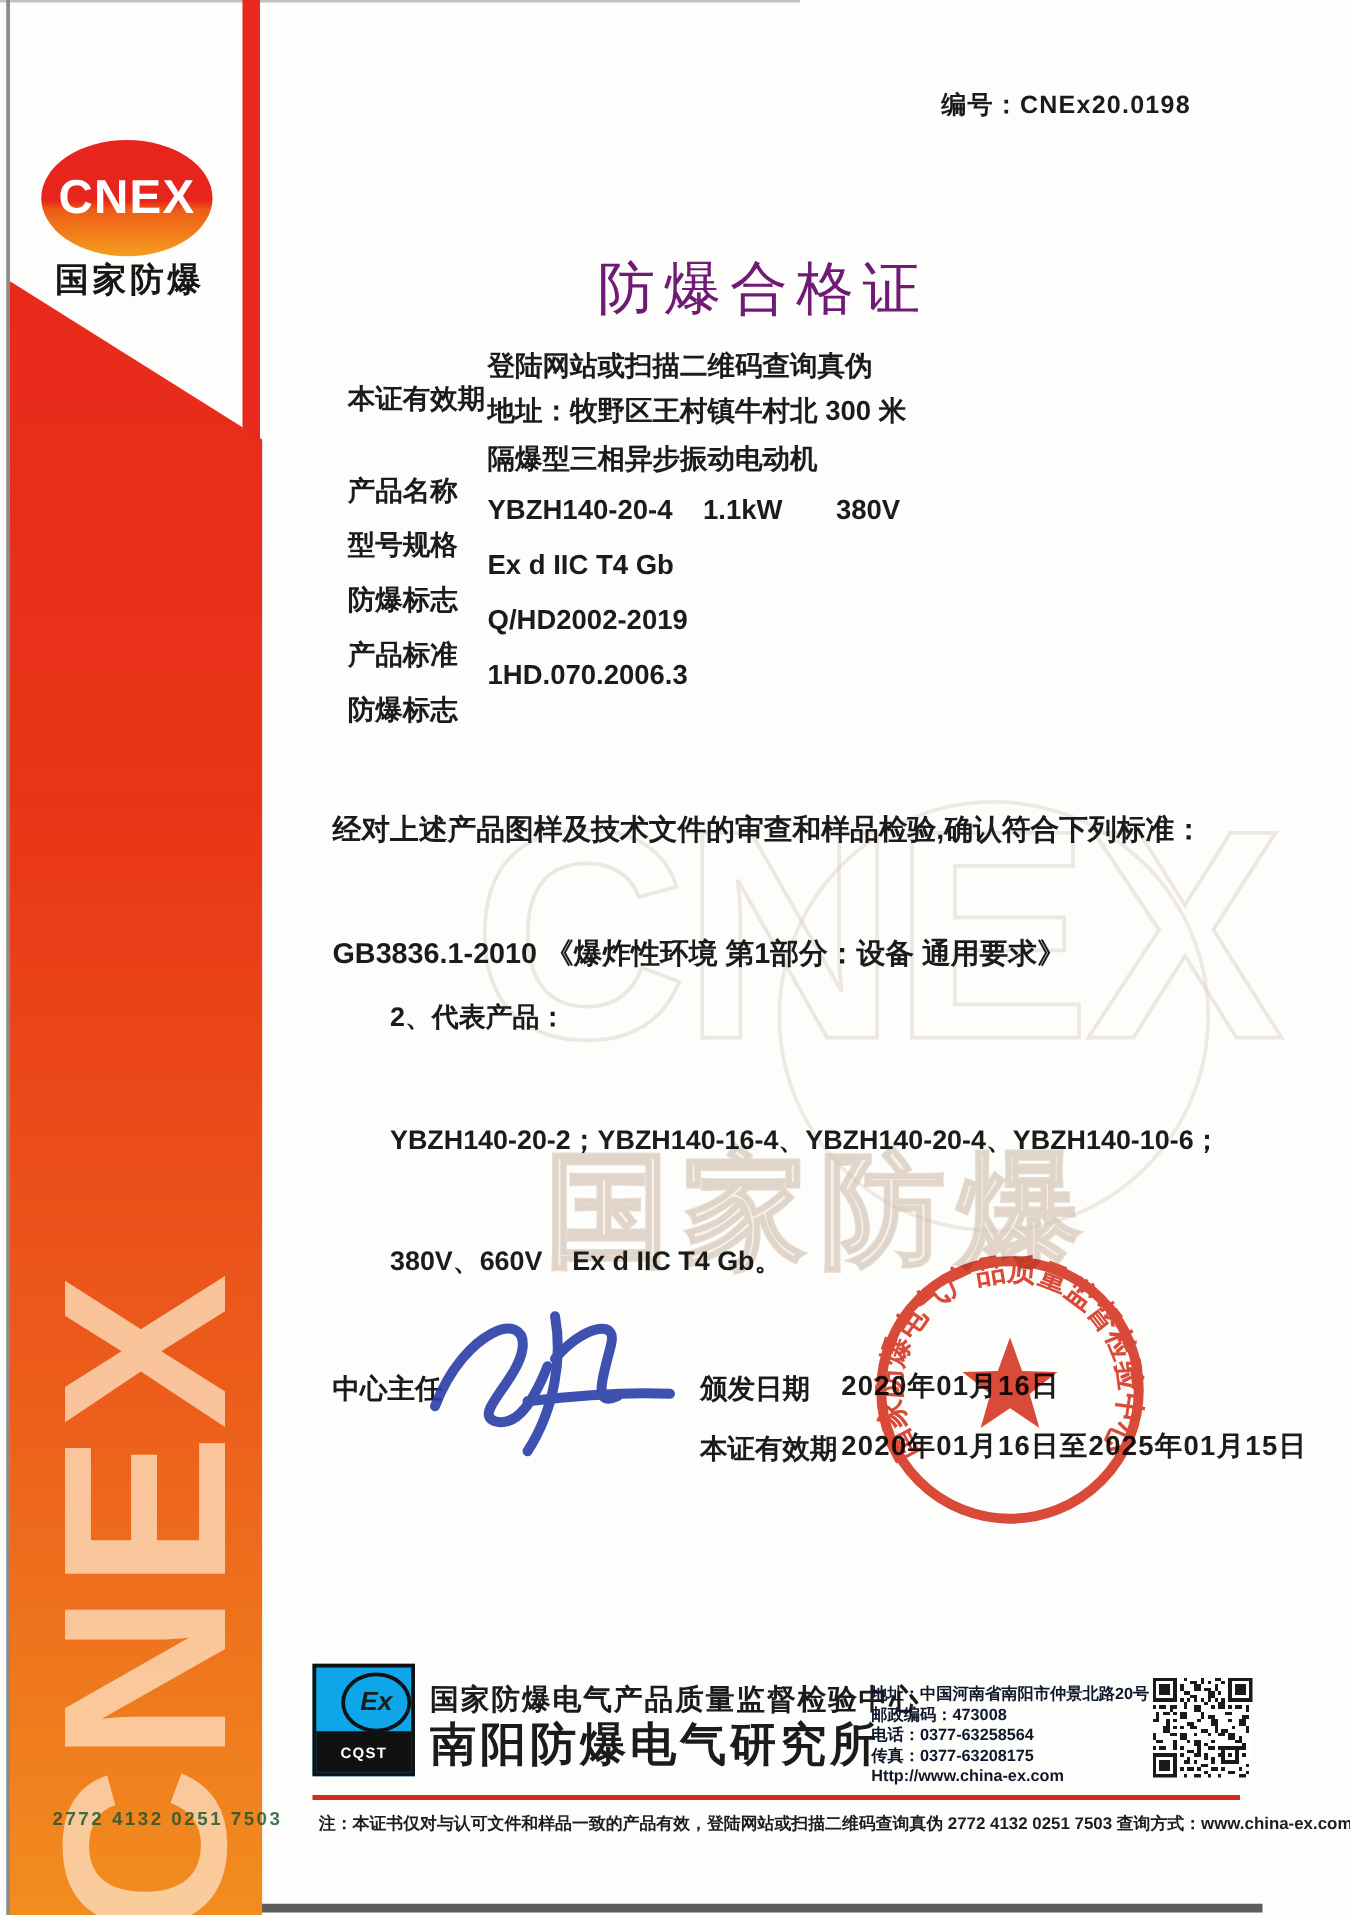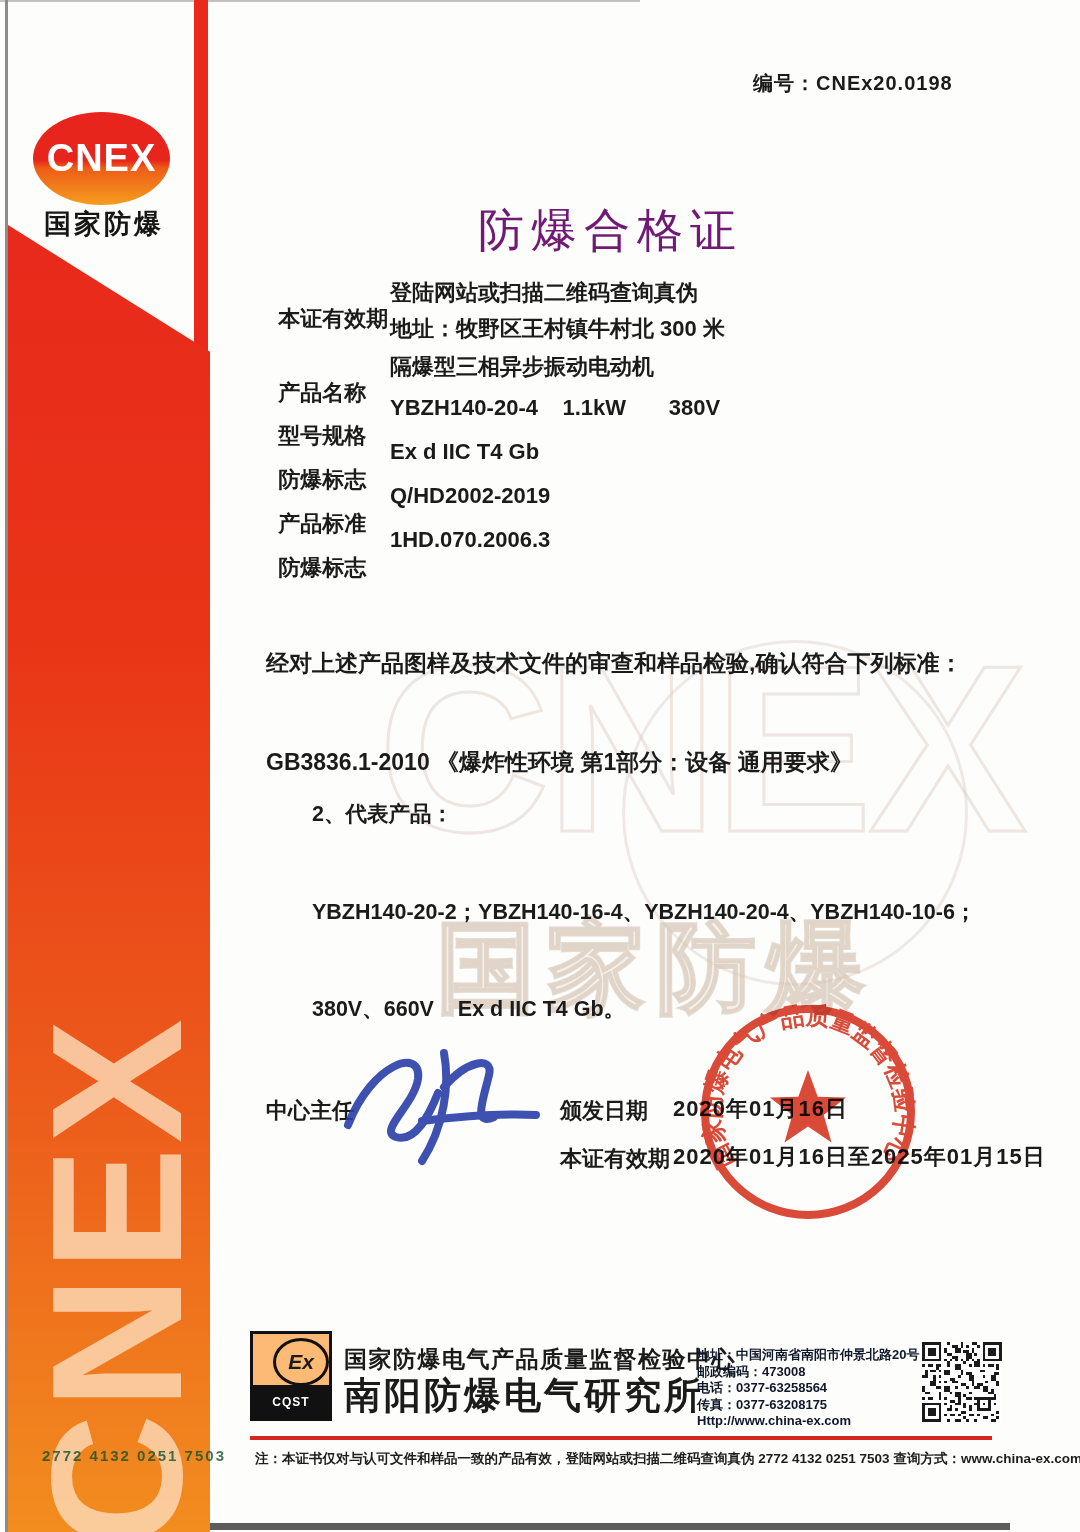--- a/index.html
+++ b/index.html
@@ -55,21 +55,21 @@
     color:rgba(233,221,207,.42);-webkit-text-stroke:2px rgba(203,185,168,.5);white-space:nowrap;
   }
   .ghost-serial{left:42px;top:1447px;font-size:15px;font-weight:700;letter-spacing:2px;
     color:#14532d;opacity:.8;}
   
   .lbl{font-size:22px;font-weight:600;white-space:nowrap;position:absolute;}
   .val-date{font-size:22px;font-weight:600;white-space:nowrap;position:absolute;letter-spacing:1px;}
   .signature{left:326px;top:1035px;width:240px;height:140px;}
   .seal{left:688px;top:992px;width:240px;height:240px;mix-blend-mode:multiply;opacity:.92;}
   
-  .ex-logo{left:250px;top:1331px;width:82px;height:90px;border:3px solid #111;background:#fdba74;box-sizing:border-box;padding-left:20px;}
+  .ex-logo{left:250px;top:1331px;width:82px;height:90px;border:3px solid #111;background:#0ea5e9;box-sizing:border-box;padding-left:20px;}
   .ex-circle{margin:4px auto 0 auto;width:50px;height:42px;border:3px solid #111;border-radius:50%;
     display:flex;align-items:center;justify-content:center;font-style:italic;font-weight:700;font-size:21px;}
   .ex-cqst{position:absolute;left:0;bottom:0;width:100%;height:33px;background:#111;color:#fff;
     display:flex;align-items:center;justify-content:center;font-weight:700;font-size:12px;letter-spacing:1px;}
   .org1{left:344px;top:1344px;font-size:23px;font-weight:700;letter-spacing:1.5px;}
   .org2{left:344px;top:1371px;font-size:37px;font-weight:700;letter-spacing:3px;}
   .addr-block{left:697px;top:1347px;font-size:13px;line-height:16.5px;font-weight:600;color:#0f172a;white-space:nowrap;}
   .qr{left:922px;top:1342px;width:80px;height:80px;}
   .red-line{left:250px;top:1436px;width:742px;height:4px;background:#d5281e;}
   .note{left:255px;top:1450px;font-size:13.5px;font-weight:600;white-space:nowrap;color:#1d1d1d;}

